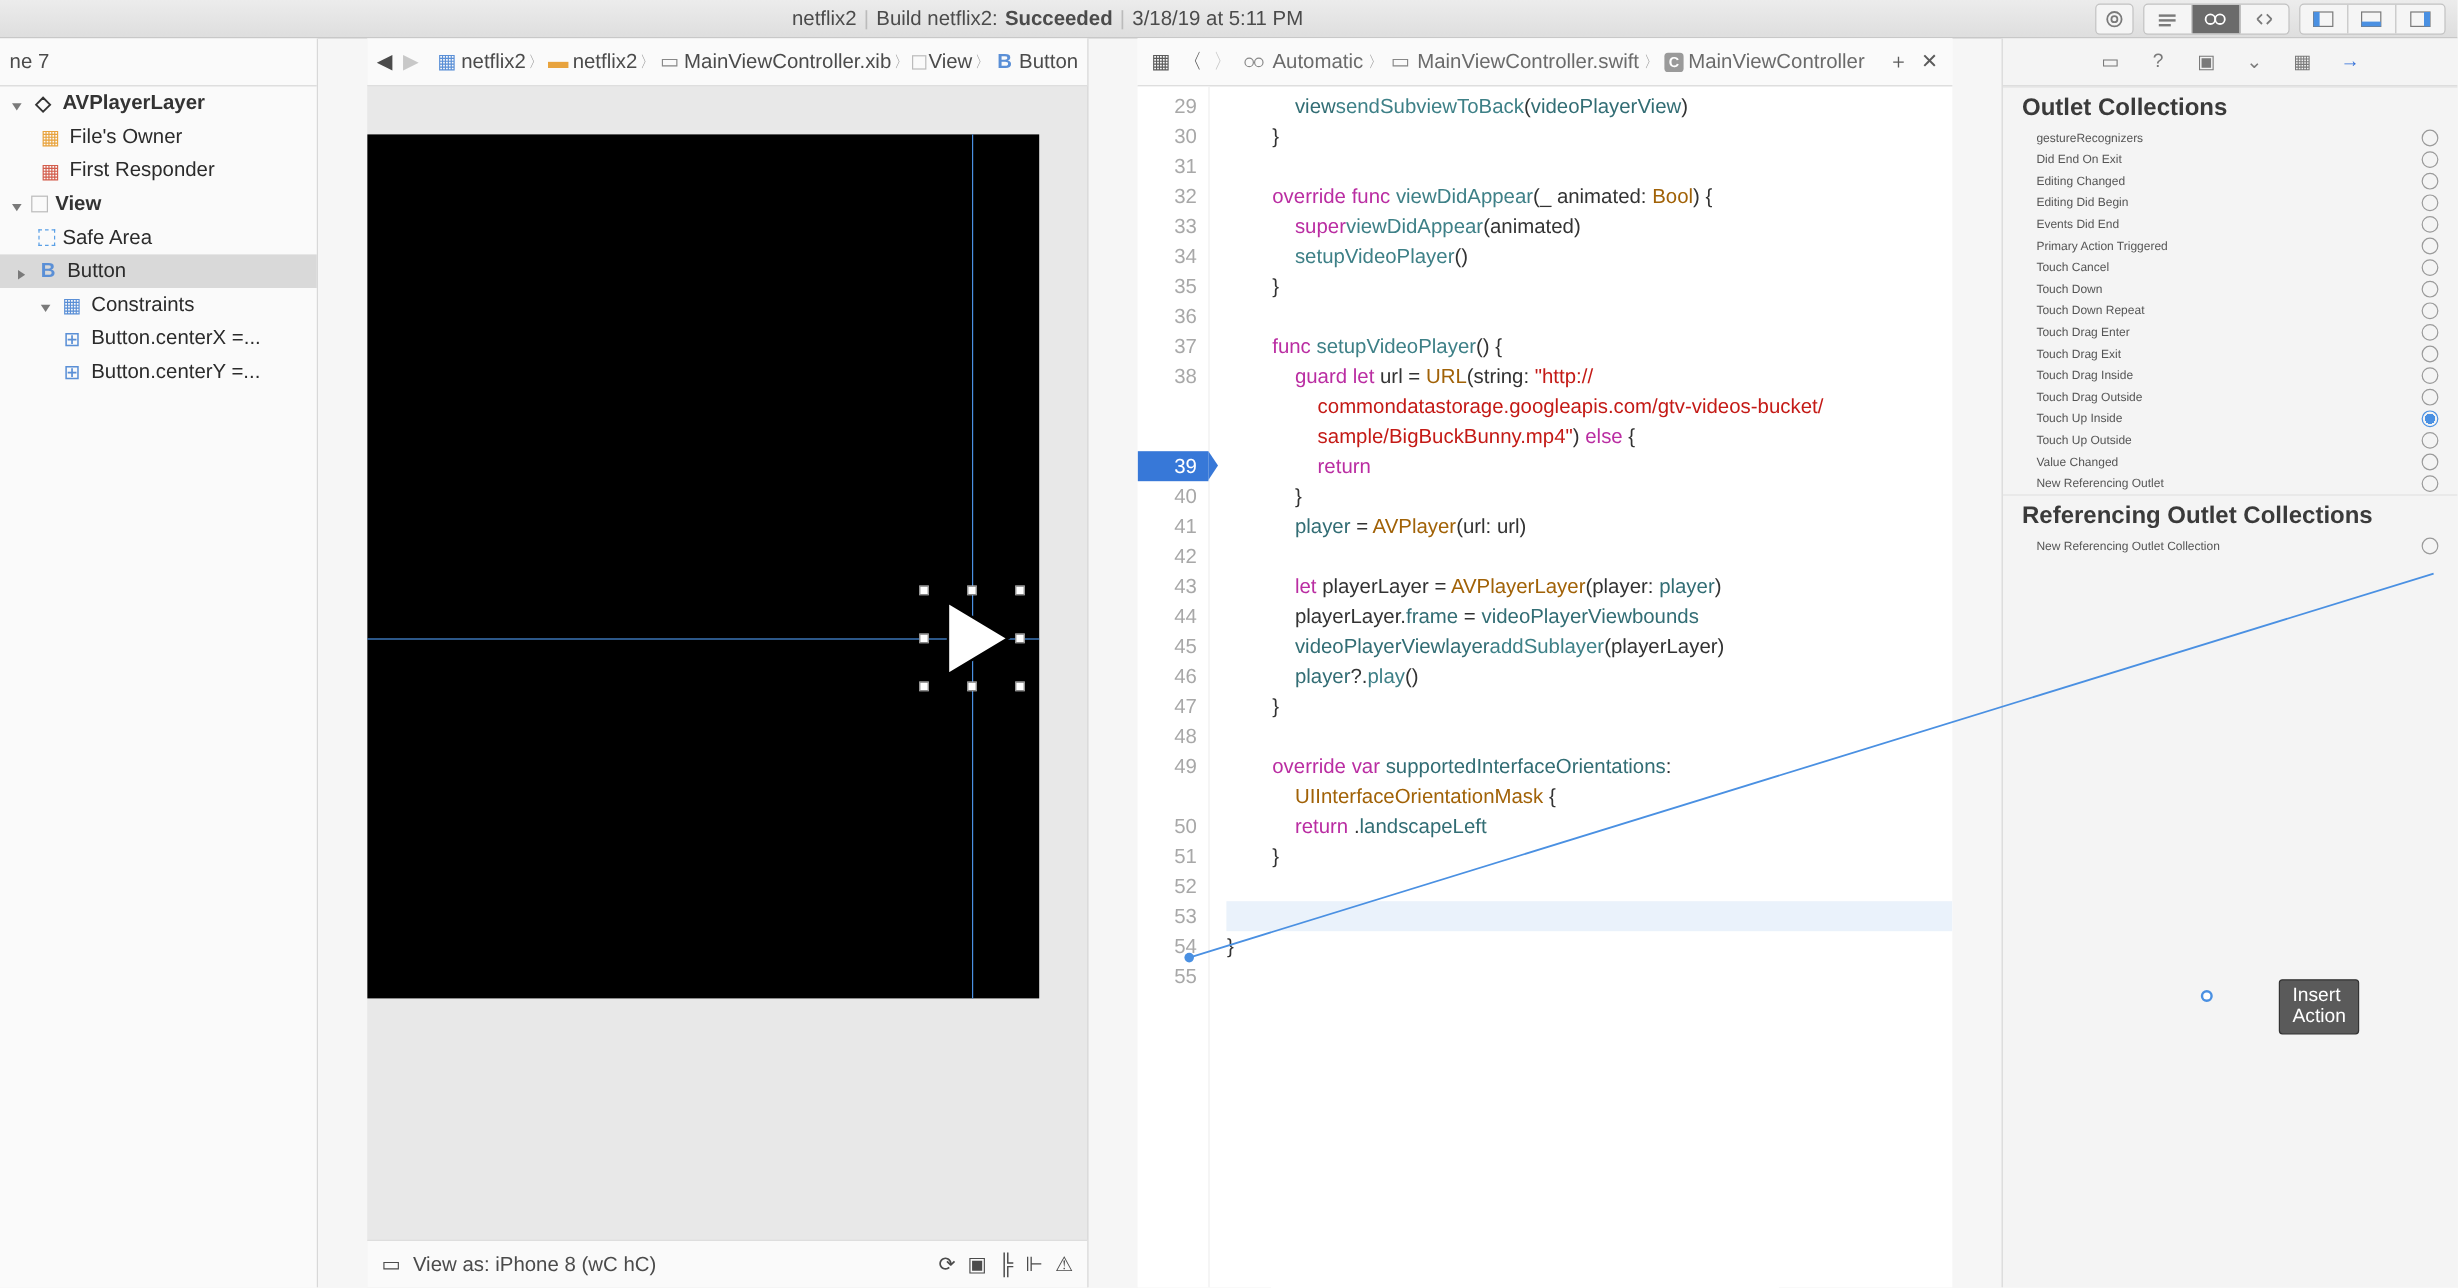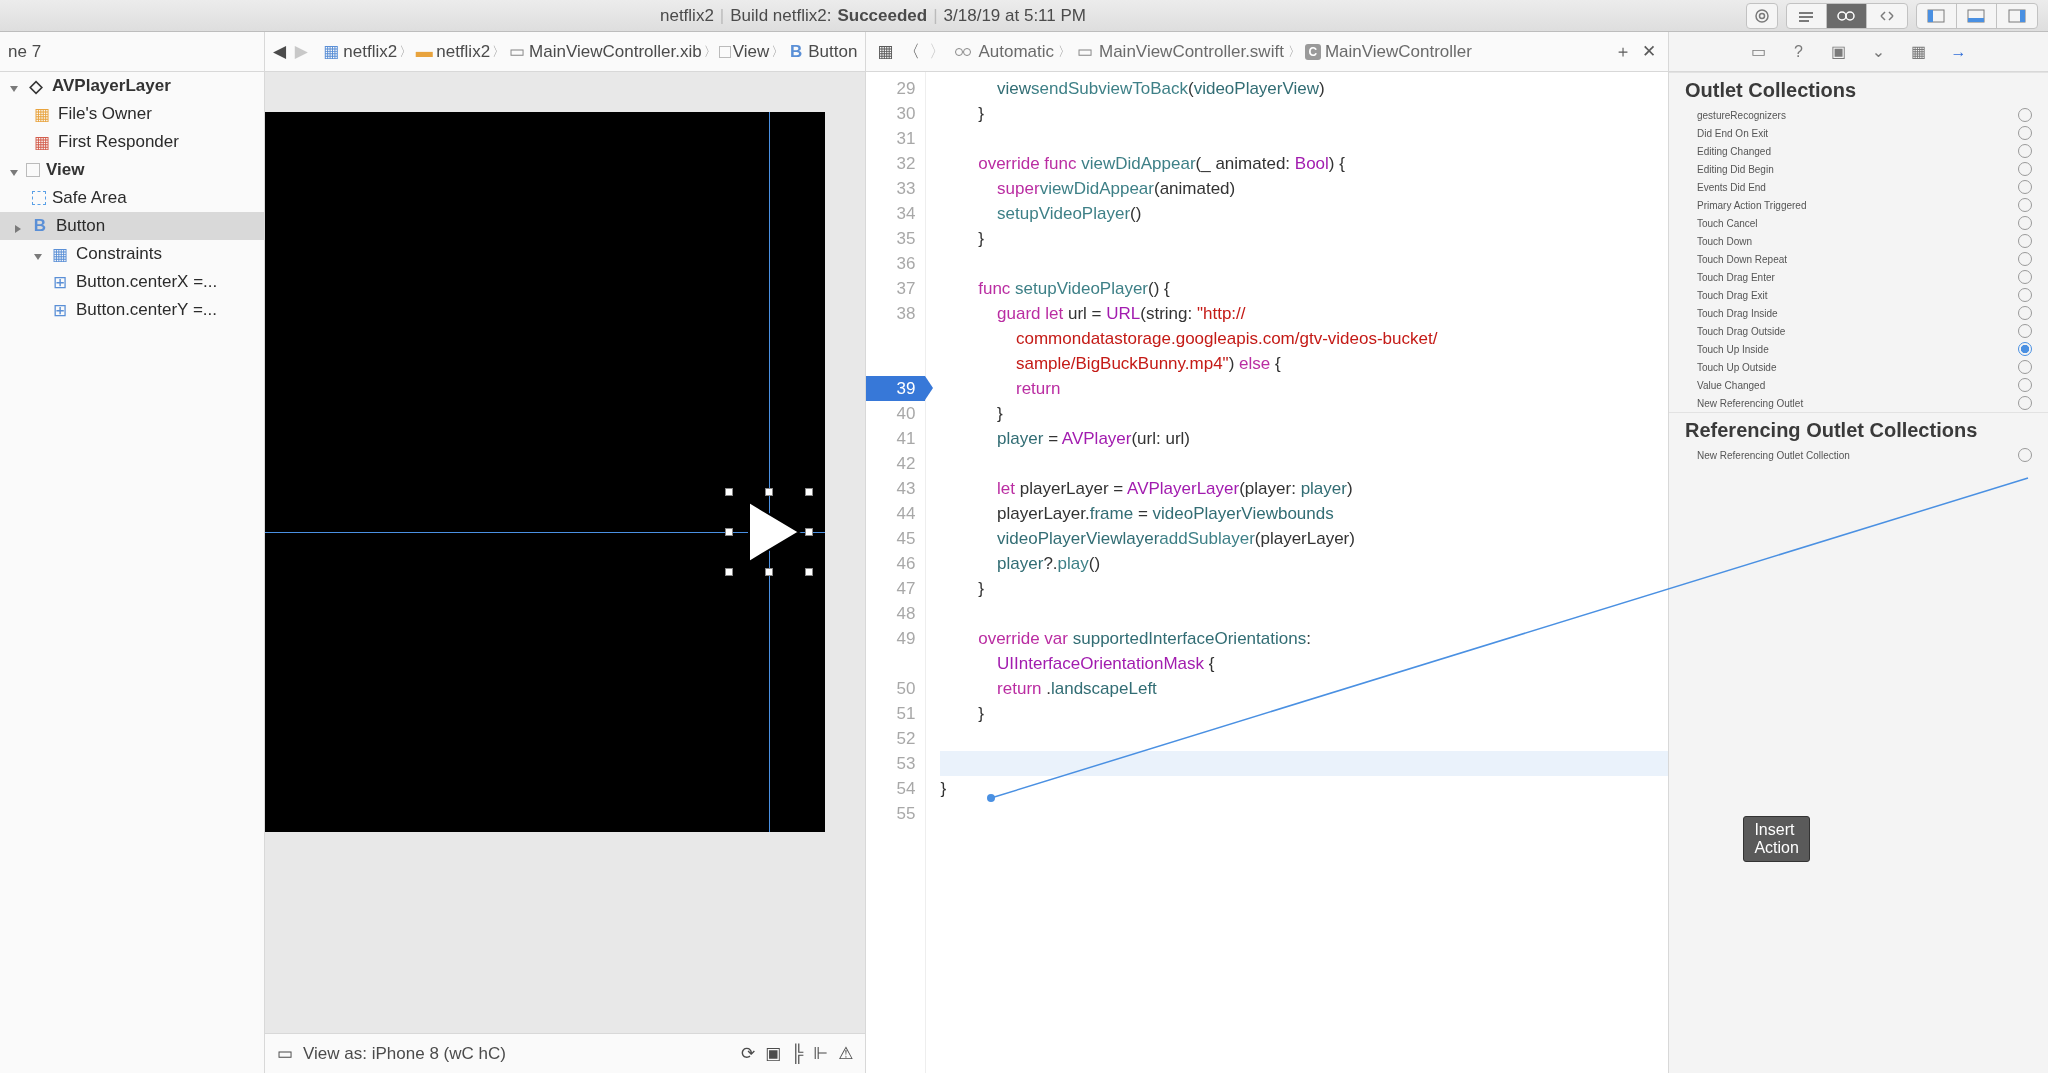--- a/index.html
+++ b/index.html
@@ -9,21 +9,21 @@
 .titlebar { height:32px; background:linear-gradient(#ececec,#dedede); border-bottom:1px solid #bdbdbd; display:flex; align-items:center; font-size:17px; color:#4b4b4b; }
 .titlebar .center { margin:0 auto; display:flex; gap:6px; align-items:center; }
 .titlebar .right { display:flex; gap:8px; padding-right:10px; }
 .seg { display:flex; border:1px solid #c2c2c2; border-radius:4px; overflow:hidden; background:#f5f5f5; }
 .seg .btn { width:40px; height:24px; display:flex; align-items:center; justify-content:center; border-right:1px solid #c2c2c2; cursor:pointer; }
 .seg .btn:last-child { border-right:none; }
 .seg .btn.active { background:#6b6b6b; color:#fff; }
 .circlebtn { width:32px; height:26px; border:1px solid #c2c2c2; border-radius:4px; background:#f5f5f5; display:flex; align-items:center; justify-content:center; cursor:pointer; }
 
 
-.main { display:flex; height:calc(1073px - 32px); }
+.main { display:flex; height:calc(1073px - 32px);gap:41px; }
 .nav { flex:0 0 265px; background:#fafafa; border-right:1px solid #d8d8d8; display:flex; flex-direction:column; }
 .nav .jump { height:40px; border-bottom:1px solid #d8d8d8; display:flex; align-items:center; font-size:17px; color:#4b4b4b; padding:0 8px; gap:4px; }
 .nav .row { height:28px; display:flex; align-items:center; padding-left:8px; font-size:17px; gap:6px; cursor:pointer; }
 .nav .row.hdr { font-weight:600; color:#333; }
 .nav .row.sel { background:#d9d9d9; }
 .nav .row .ind1 { width:18px; }
 .nav .row .ind2 { width:36px; }
 .disclose { width:12px; height:12px; display:inline-block; }
 .disclose svg { width:12px; height:12px; }
 .icon { width:20px; height:20px; display:inline-flex; align-items:center; justify-content:center; }
@@ -48,21 +48,21 @@
 .editor .codewrap { flex:1; display:flex; overflow:hidden; font-family:Menlo,Consolas,monospace; font-size:17px; line-height:25px; }
 .gutter { flex:0 0 60px; text-align:right; color:#a8a8a8; background:#fff; border-right:1px solid #eee; padding-top:4px; }
 .gutter .ln { padding-right:10px; height:25px; position:relative; }
 .gutter .ln.bp { background:#3778d8; color:#fff; }
 .gutter .ln.bp::after { content:''; position:absolute; right:-8px; top:0; width:0; height:0; border-top:12.5px solid transparent; border-bottom:12.5px solid transparent; border-left:8px solid #3778d8; }
 .code { flex:1; padding:4px 0 0 14px; white-space:pre; color:#333; position:relative; }
 .code .l { height:25px; }
 .code .l.hl { background:#eaf2fb; }
 .kw { color:#ba2da2; font-weight:500; }
 .fn { color:#3e8087; }
-.type { color:#a21caf;margin-top:16px; }
+.type { color:#a16207;margin-top:16px; }
 .id2 { color:#326d74; }
 .str { color:#c41a16; }
 
 .tooltip { position:absolute; background:#5a5a5a; color:#fff; font-size:16px; padding:4px 10px; border:1px solid #333; border-radius:3px; font-family:-apple-system; }
 .insert-dot { position:absolute; width:10px; height:10px; background:#fff; border:2px solid #4a90e2; border-radius:50%; }
 
 
 .inspector { flex:0 0 380px; background:#f4f4f4; border-left:1px solid #d8d8d8; }
 .inspector .tabs { height:40px; border-bottom:1px solid #d8d8d8; display:flex; align-items:center; justify-content:center; gap:18px; }
 .inspector .tabs .t { width:22px; height:22px; display:flex; align-items:center; justify-content:center; cursor:pointer; color:#7a7a7a; }
@@ -293,21 +293,21 @@
           <div class="ln">50</div>
           <div class="ln">51</div>
           <div class="ln">52</div>
           <div class="ln">53</div>
           <div class="ln">54</div>
           <div class="ln">55</div>
         </div>
       <div class="code" id="code"><div class="l">            <span class="id2">view</span><span class="."></span><span class="fn">sendSubviewToBack</span>(<span class="id2">videoPlayerView</span>)</div><div class="l">        }</div><div class="l"></div><div class="l">        <span class="kw">override</span> <span class="kw">func</span> <span class="fn">viewDidAppear</span>(_ animated: <span class="type">Bool</span>) {</div><div class="l">            <span class="kw">super</span><span class="."></span><span class="fn">viewDidAppear</span>(animated)</div><div class="l">            <span class="fn">setupVideoPlayer</span>()</div><div class="l">        }</div><div class="l"></div><div class="l">        <span class="kw">func</span> <span class="fn">setupVideoPlayer</span>() {</div><div class="l">            <span class="kw">guard</span> <span class="kw">let</span> url = <span class="type">URL</span>(string: <span class="str">"http://</span></div><div class="l">                <span class="str">commondatastorage.googleapis.com/gtv-videos-bucket/</span></div><div class="l">                <span class="str">sample/BigBuckBunny.mp4"</span>) <span class="kw">else</span> {</div><div class="l">                <span class="kw">return</span></div><div class="l">            }</div><div class="l">            <span class="id2">player</span> = <span class="type">AVPlayer</span>(url: url)</div><div class="l"></div><div class="l">            <span class="kw">let</span> playerLayer = <span class="type">AVPlayerLayer</span>(player: <span class="id2">player</span>)</div><div class="l">            playerLayer.<span class="id2">frame</span> = <span class="id2">videoPlayerView</span><span class="."></span><span class="id2">bounds</span></div><div class="l">            <span class="id2">videoPlayerView</span><span class="."></span><span class="id2">layer</span><span class="."></span><span class="fn">addSublayer</span>(playerLayer)</div><div class="l">            <span class="id2">player</span>?.<span class="fn">play</span>()</div><div class="l">        }</div><div class="l"></div><div class="l">        <span class="kw">override</span> <span class="kw">var</span> <span class="id2">supportedInterfaceOrientations</span>:</div><div class="l">            <span class="type">UIInterfaceOrientationMask</span> {</div><div class="l">            <span class="kw">return</span> .<span class="id2">landscapeLeft</span></div><div class="l">        }</div><div class="l"></div><div class="l hl">        </div><div class="l">}</div><div class="l"></div></div>
     </div>
     <div class="insert-dot" style="left:886px;top:793px"></div>
-    <div class="tooltip" style="left:877px;top:784px"><span>Insert Action</span></div>
+    <div class="tooltip" style="left:951px;top:784px"><span>Insert Action</span></div>
   </div>
 
   <div class="inspector">
     <div class="tabs">
       <span class="t">▭</span>
       <span class="t">?</span>
       <span class="t">▣</span>
       <span class="t">⌄</span>
       <span class="t">▦</span>
       <span class="t active">→</span>

